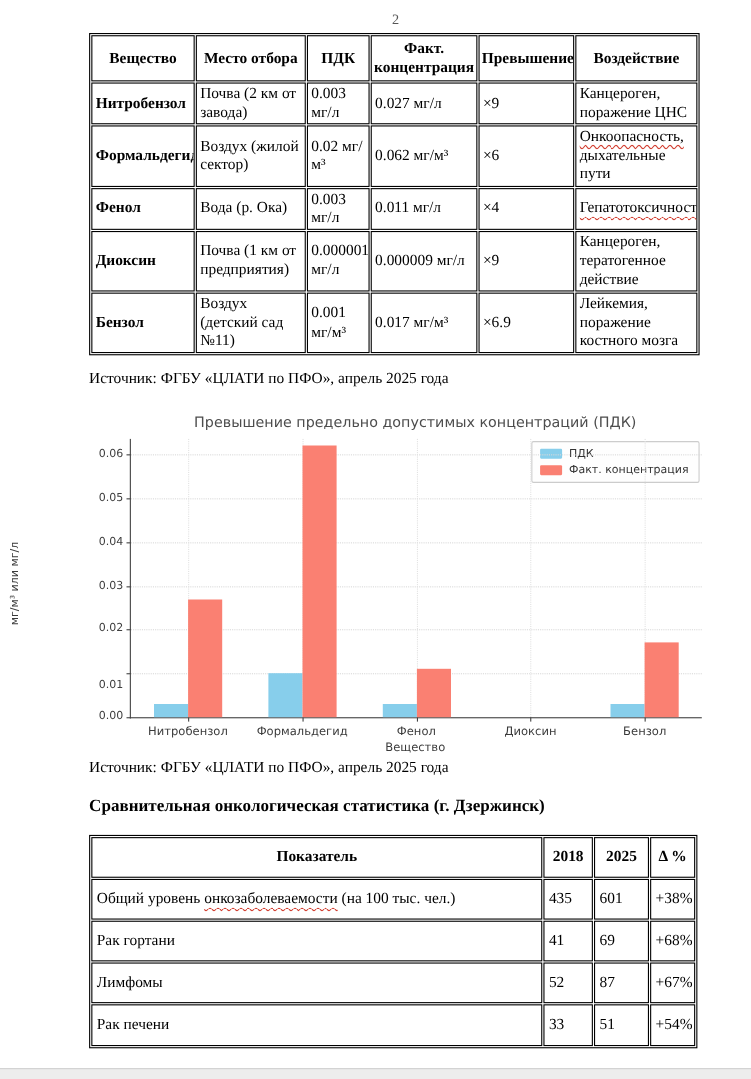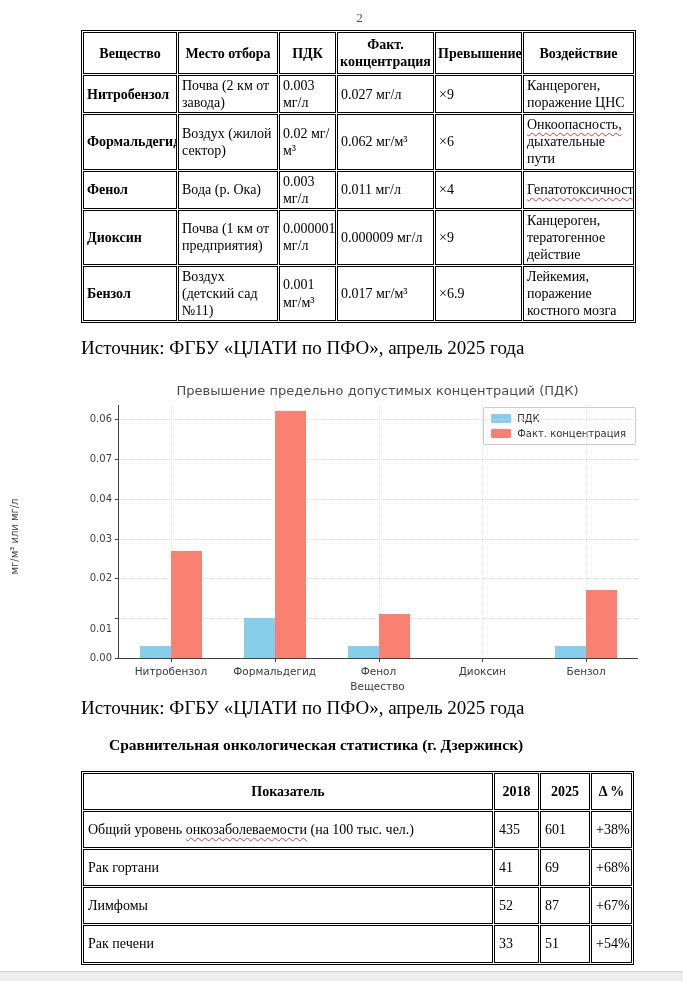--- a/index.html
+++ b/index.html
@@ -10,24 +10,24 @@
   .page-num { text-align:center; font-size:13px; color:#555; margin:10px 0 4px 0; }
 
   table.doc { border-collapse:separate; border-spacing:1px; border:1px solid #000; table-layout:fixed; width:553px; }
   table.doc th, table.doc td { border:1px solid #000; font-size:14px; line-height:1.22; vertical-align:middle; overflow:hidden; }
   table.doc th { font-weight:bold; text-align:center; padding:3px 2px; }
   table.doc td { padding:1px 3px; text-align:left; }
   td.substance { font-weight:bold; text-align:center; }
 
   .wavy { text-decoration-line:underline; text-decoration-style:wavy; text-decoration-color:var(--wavy,#d23f31); text-decoration-thickness:1px; text-underline-offset:3px; text-decoration-skip-ink:none; }
 
-  .source { font-size:19px; margin-top:14px; }
+  .source { font-size:14px; margin-top:14px; }
   .caption { font-size:14.5px; margin-top:21px; }
   .caption b { font-weight:bold; }
-  .heading2 { font-size:15.5px; font-weight:bold; margin-top:17px;margin-left:28px; }
+  .heading2 { font-size:15.5px; font-weight:bold; margin-top:17px; }
 
   
   .chart { position:relative; width:577px; height:307px; margin-top:24px; margin-left:-13px; font-family:"DejaVu Sans", sans-serif; }
   .chart-title { position:absolute; left:50px; top:0; width:519px; text-align:center; font-size:13px; color:#4d4d4d; }
   .plot { position:absolute; left:50px; top:22px; width:519px; height:253px; border-left:1px solid #424242; border-bottom:1px solid #424242; }
   .hgrid { position:absolute; left:0; width:100%; height:0; border-top:1px dotted #d9d9d9; }
   .vgrid { position:absolute; top:0; height:100%; width:0; border-left:1px dotted #e2e2e2; }
   .bar { position:absolute; bottom:0; }
   .ytick-label { position:absolute; right:calc(100% + 7px); width:34px; text-align:right; font-size:10px; color:#3f3f3f; transform:translateY(-6px); }
   .ytick-mark { position:absolute; right:100%; width:4px; height:0; border-top:1px solid #424242; }
@@ -140,21 +140,21 @@
           <div class="ytick-mark" style="top: 173.315px;"></div>
           <div class="ytick-label" style="top: 173.315px;">0.02</div>
           <div class="hgrid" style="top: 133.472px;"></div>
           <div class="ytick-mark" style="top: 133.472px;"></div>
           <div class="ytick-label" style="top: 133.472px;">0.03</div>
           <div class="hgrid" style="top: 93.6299px;"></div>
           <div class="ytick-mark" style="top: 93.6299px;"></div>
           <div class="ytick-label" style="top: 93.6299px;">0.04</div>
           <div class="hgrid" style="top: 53.7874px;"></div>
           <div class="ytick-mark" style="top: 53.7874px;"></div>
-          <div class="ytick-label" style="top: 53.7874px;">0.07</div>
+          <div class="ytick-label" style="top: 53.7874px;">0.05</div>
           <div class="hgrid" style="top: 13.9449px;"></div>
           <div class="ytick-mark" style="top: 13.9449px;"></div>
           <div class="ytick-label" style="top: 13.9449px;">0.06</div>
           <div class="vgrid" style="left: 51.9px;"></div>
           <div class="xtick-mark" style="left: 51.9px;"></div>
           <div class="xtick-label" style="left: 51.9px;">Нитробензол</div>
           <div class="bar" style="left: 20.9px; width: 31px; height: 11.9528px; background: rgb(135, 206, 235);"></div>
           <div class="bar" style="left: 51.9px; width: 31px; height: 107.575px; background: rgb(250, 128, 114);"></div>
           <div class="vgrid" style="left: 155.7px;"></div>
           <div class="xtick-mark" style="left: 155.7px;"></div>

